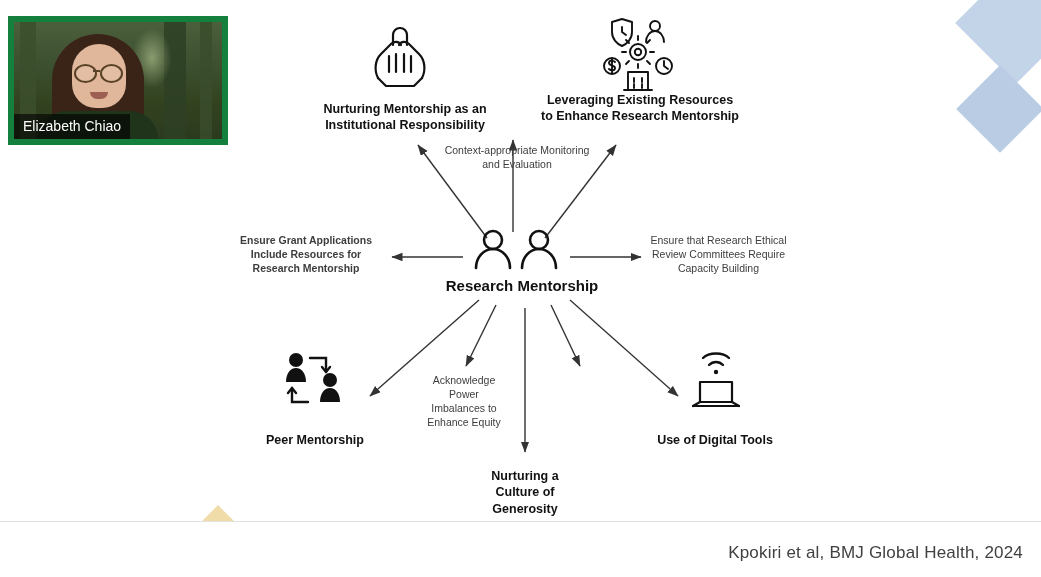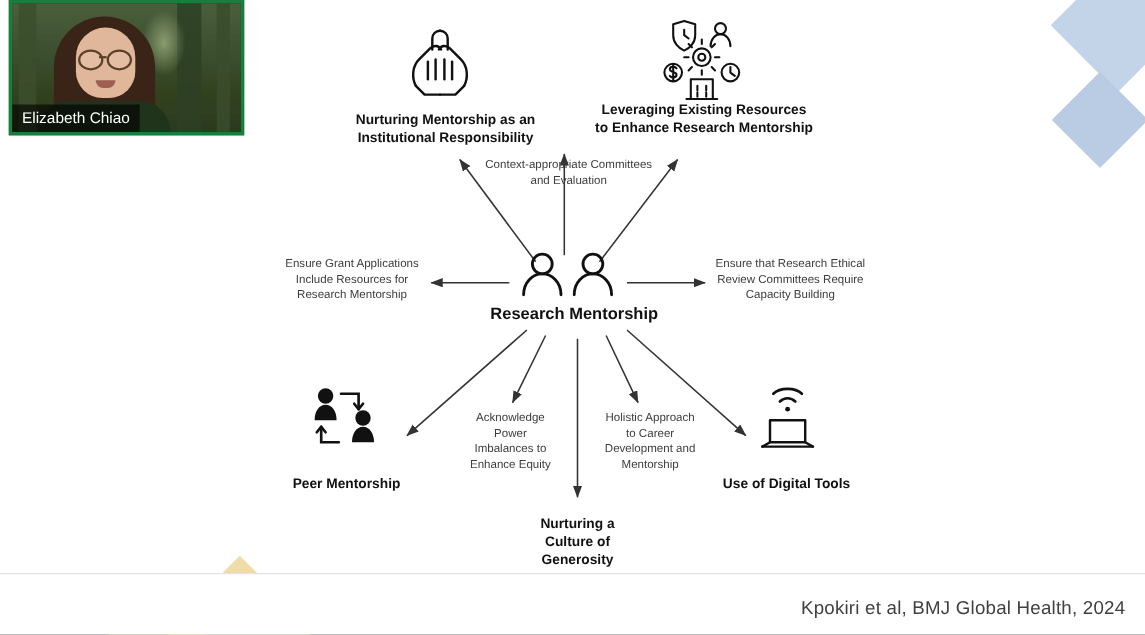--- a/index.html
+++ b/index.html
@@ -60,25 +60,25 @@
     bottom: 14px;
     font-size: 17px;
     color: #404040;
     letter-spacing: .2px;
     white-space: nowrap;
   }
 
   
   .webcam {
     position: absolute;
-    left: 8px; top: 0;
+    left: 8px; top: 16px;
     width: 208px; height: 117px;
     overflow: hidden;
     background: #2c3b25;
-    border: 3px solid #15803d;
+    border: 6px solid #15803d;
   }
   .cam-bg {
     position: absolute; inset: 0;
     background:
       linear-gradient(180deg, #4b5f3c 0%, #3d5131 35%, #32421f 70%, #2b3a1e 100%);
   }
   .cam-tree {
     position: absolute;
     background: #2e4024;
     opacity: .85;
@@ -301,40 +301,36 @@
   <div class="node-label center-label" style="left:432px; top:276px; width:180px;">Research Mentorship</div>
 
   <div class="node-label bold" style="left:240px; top:432px; width:150px;">Peer Mentorship</div>
 
   <div class="node-label bold" style="left:645px; top:408px; width:140px;margin-top:24px;">Use of Digital Tools</div>
 
   <div class="node-label bold" style="left:465px; top:468px; width:120px;">Nurturing a
 Culture of
 Generosity</div>
 
-  <div class="edge-label" style="left:437px; top:144px; width:160px;">Context-appropriate Committees
+  <div class="edge-label" style="left:437px; top:144px; width:160px;">Context-appropriate Monitoring
 and Evaluation</div>
 
-  <div class="edge-label" style="left:250px; top:234px; width:140px;">Ensure Grant  Applications
+  <div class="edge-label" style="left:236px; top:234px; width:140px;font-weight:bold;">Ensure Grant  Applications
 Include Resources for
 Research Mentorship</div>
 
   <div class="edge-label" style="left:420px; top:374px; width:88px;">Acknowledge
 Power
 Imbalances to
 Enhance Equity</div>
 
   <div class="edge-label" style="left:646px; top:234px; width:145px;">Ensure that Research Ethical
 Review Committees Require
 Capacity Building</div>
 
-  <div class="edge-label" style="left:543px; top:374px; width:96px;">Holistic Approach
-to Career
-Development and
-Mentorship</div>
 
   <div class="bottom-bar"></div>
   <div class="citation">Kpokiri et al, BMJ Global Health, 2024</div>
 
   <div class="webcam">
     <div class="cam-bg"></div>
     <div class="cam-tree t3"></div>
     <div class="cam-tree t1"></div>
     <div class="cam-tree t2"></div>
     <div class="cam-light"></div>

